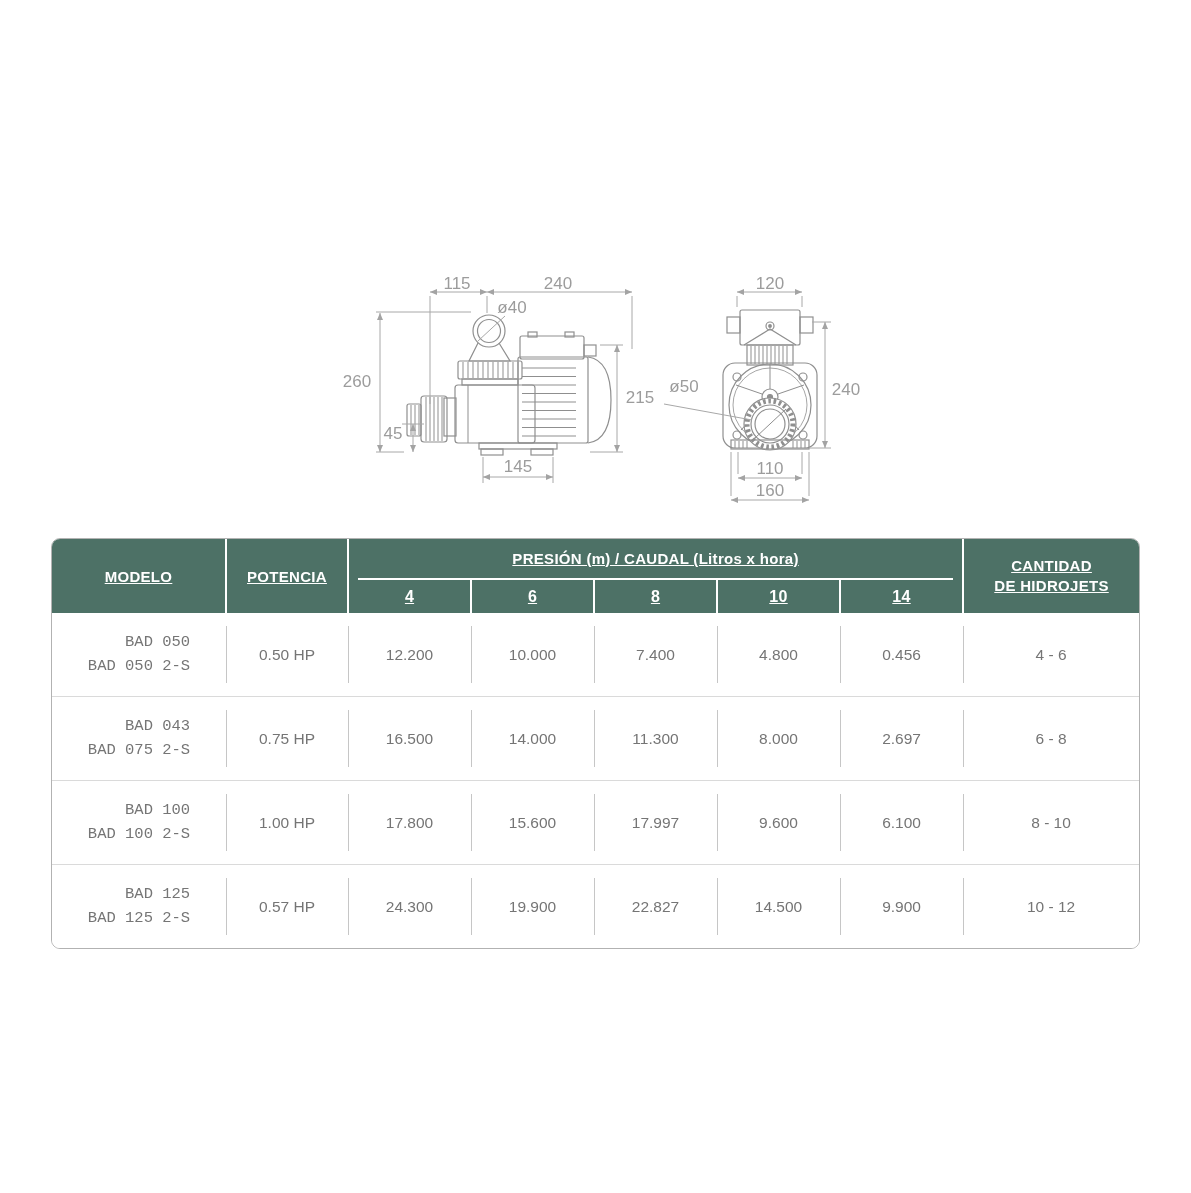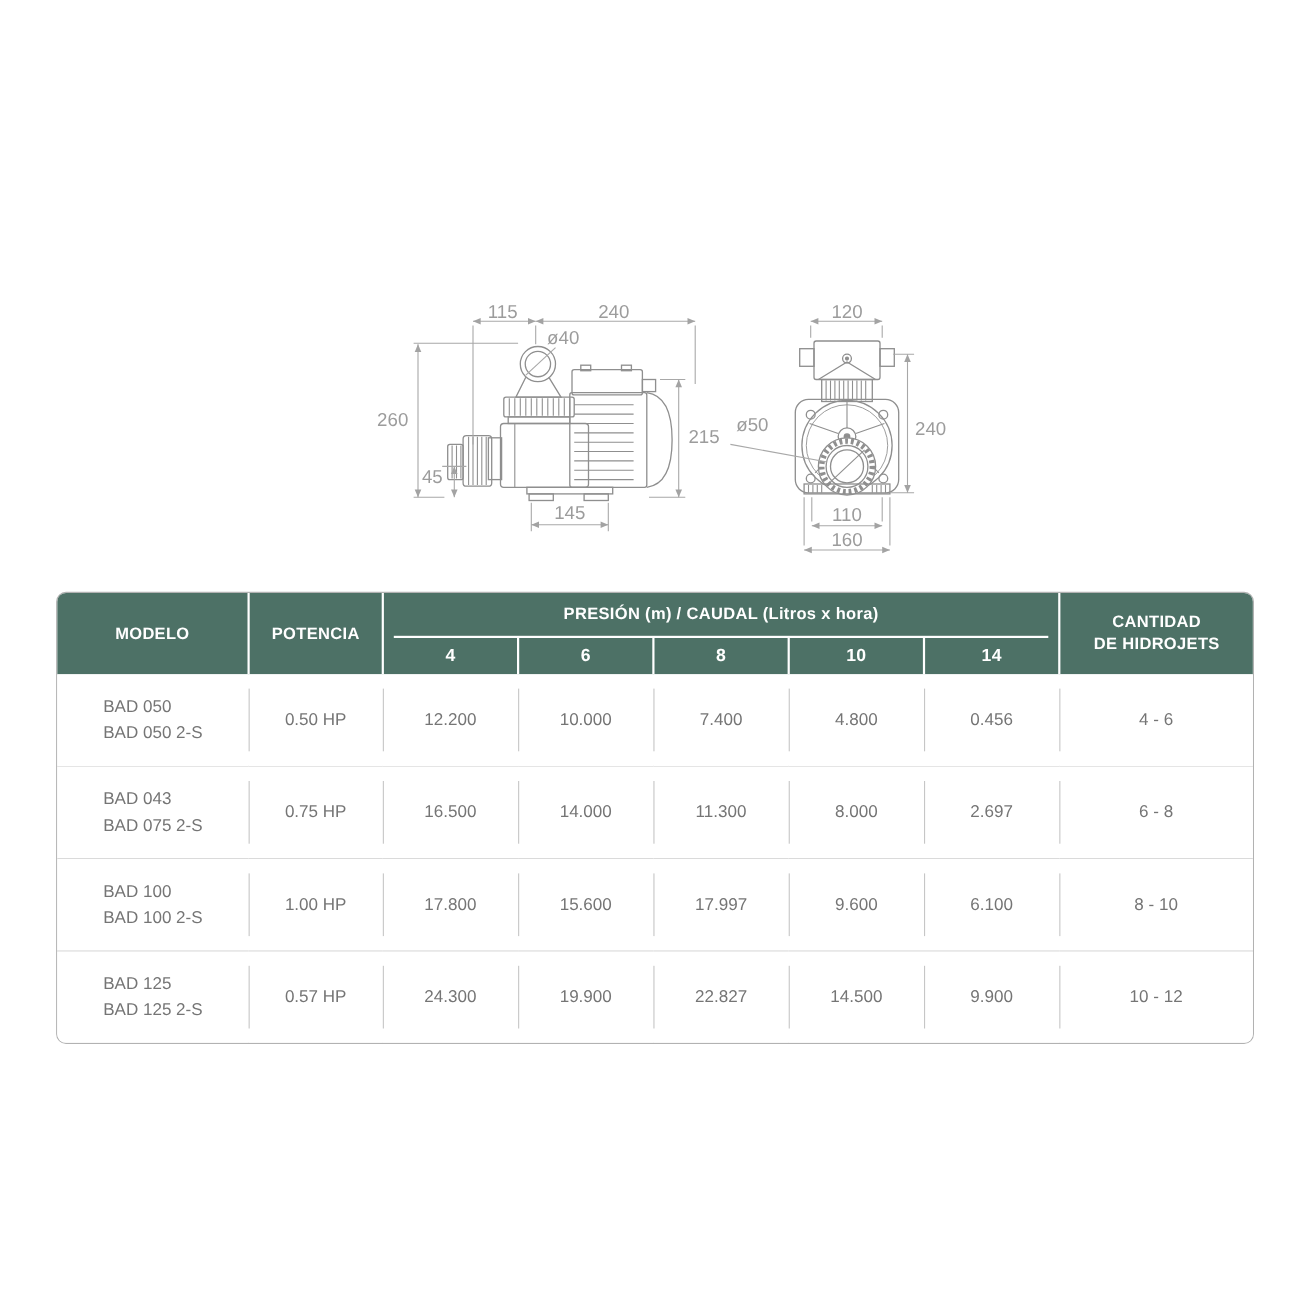--- a/index.html
+++ b/index.html
@@ -16,40 +16,40 @@
   }
 
   
   .table-wrap {
     position:absolute; left:51px; top:538px; width:1087px;
     border:1px solid #b2b2b2; border-radius:9px; overflow:hidden; background:#fff;
   }
   table { width:100%; border-collapse:collapse; table-layout:fixed; }
   thead th {
     background:#4d7166; color:#ffffff; font-weight:700; font-size:15px;
-    padding:0; letter-spacing:.3px; vertical-align:middle; text-align:center;
+    padding:0; letter-spacing:.3px; vertical-align:middle; text-align:center;text-decoration:underline;
   }
   .th-potencia, .th-group, .th-sub, .th-hidro { border-left:2px solid #ffffff; }
   .th-group { vertical-align:bottom; }
   .group-inner {
     height:39px; display:flex; align-items:center; justify-content:center;
     border-bottom:2px solid #ffffff; margin:0 9px;
   }
   .th-sub { height:33px; font-size:16px; }
   .th-hidro { line-height:1.35;margin-top:19px; }
   tbody td {
     height:81px; background:#ffffff; color:#757575; font-size:15.5px;
     text-align:center; position:relative; font-weight:400;
   }
   tbody tr + tr td { border-top:1px solid #dadada; }
   tbody td:not(:first-child)::before {
     content:''; position:absolute; left:0; top:13px; bottom:13px;
     width:1px; background:#c6c6c6;
   }
-  .model-block { display:inline-block; text-align:left; line-height:1.5; }
+  .model-block { display:inline-block; text-align:right; line-height:1.5;font-family:Liberation Mono, monospace; }
 </style>
 </head>
 <body>
 
 <svg class="drawing-svg" width="545" height="258" viewBox="325 255 545 258">
   <defs>
     <marker id="arr" viewBox="0 0 8 8" markerWidth="8" markerHeight="8" refX="7.5" refY="4" orient="auto-start-reverse" markerUnits="userSpaceOnUse">
       <path d="M0.5,1 L7.5,4 L0.5,7 Z" fill="#a3a3a3"></path>
     </marker>
   </defs>

